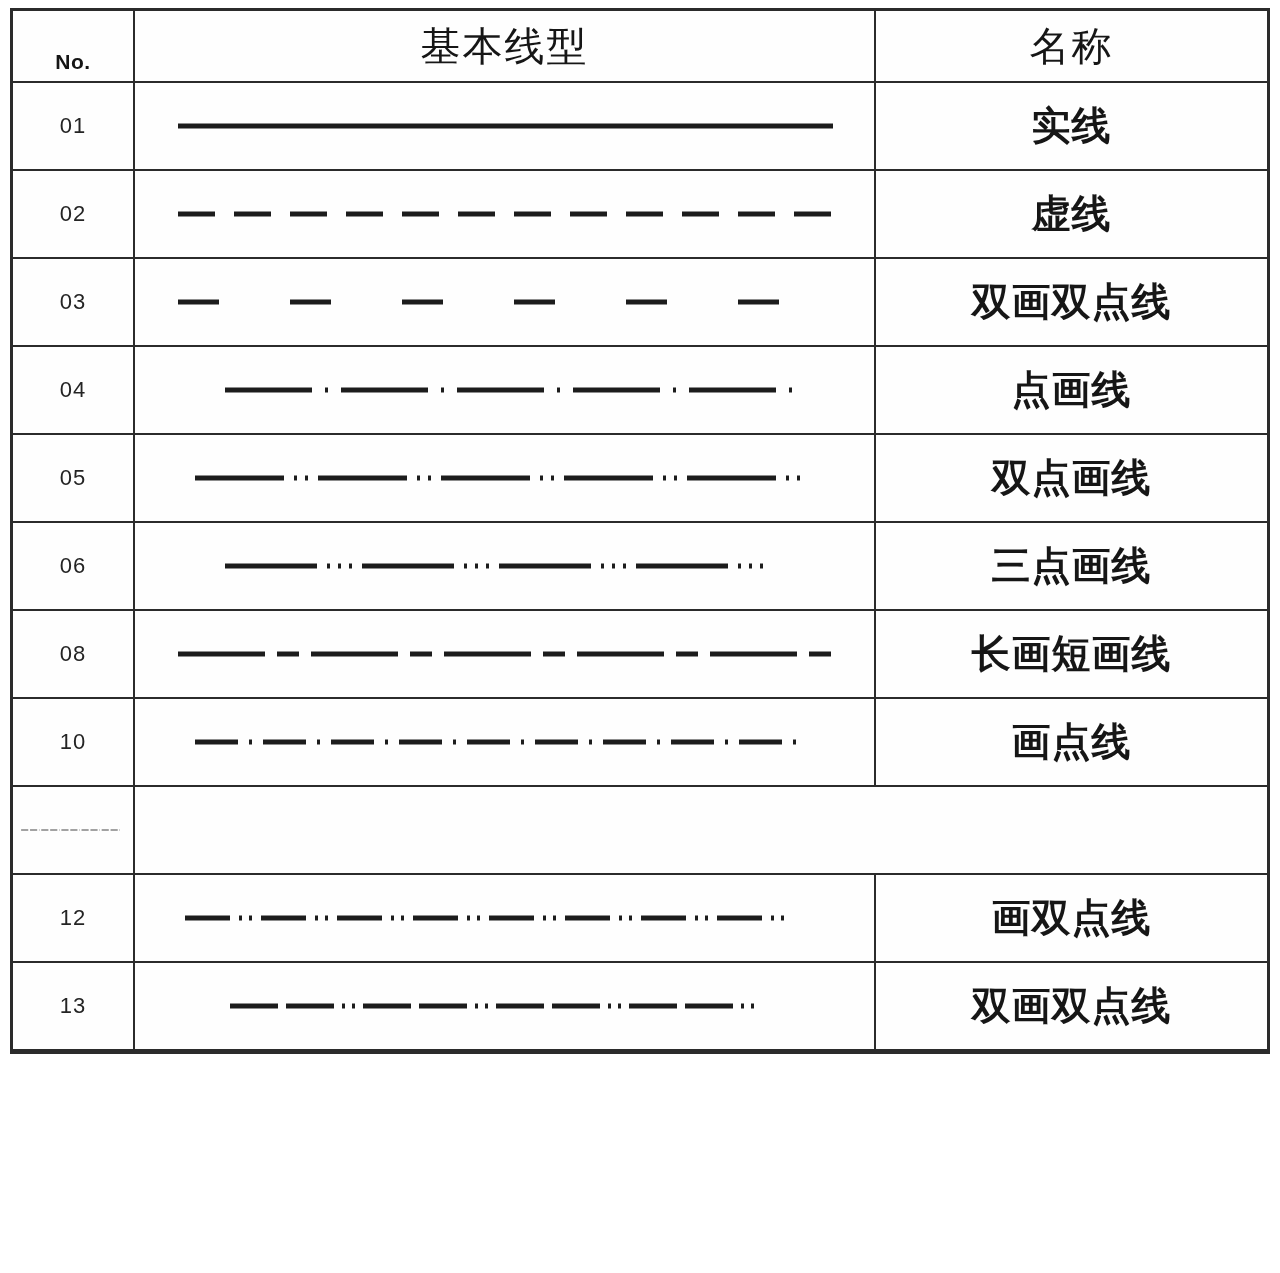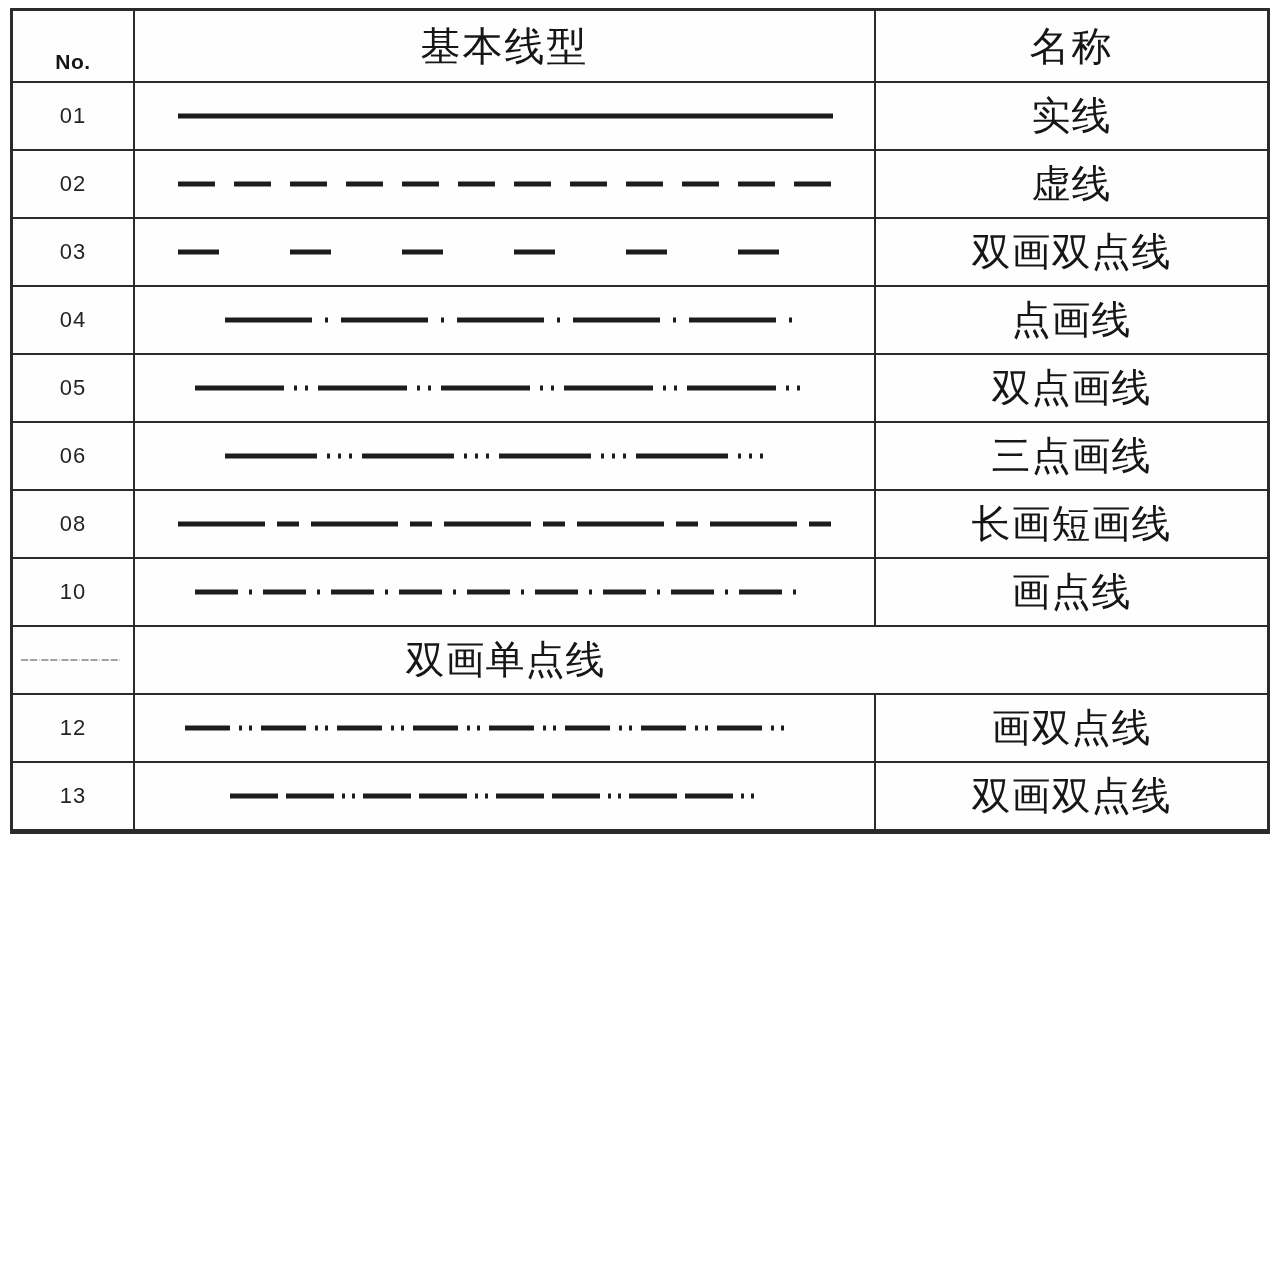--- a/index.html
+++ b/index.html
@@ -7,34 +7,34 @@
     width:1280px;height:1273px;overflow:hidden;background:#ffffff;
     font-family:"Liberation Sans","DejaVu Sans",sans-serif;color:#1a1a1a;
     position:relative;
   }
   .linetable{
     position:absolute;left:10px;top:8px;width:1260px;
     border:3px solid #2b2b2b;background:#fefefe;box-sizing:border-box;
   }
   .trow{
     display:grid;grid-template-columns:122px 741px 1fr;
-    height:68px;box-sizing:border-box;border-bottom:2px solid #2b2b2b;
+    height:88px;box-sizing:border-box;border-bottom:2px solid #2b2b2b;
   }
   .trow.header{height:72px;}
   .trow:last-child{border-bottom:2px solid #2b2b2b;}
   .cell{
     display:flex;align-items:center;justify-content:center;
     box-sizing:border-box;overflow:hidden;
   }
   .no-col{border-right:2px solid #2b2b2b;}
   .type-col{border-right:2px solid #2b2b2b;}
   .hdr-no{font-weight:bold;font-size:21px;letter-spacing:0.5px;color:#151515;margin-top:32px;}
   .hdr-cjk{font-size:40px;font-weight:400;color:#161616;letter-spacing:2px;}
   .row-no{font-size:22px;color:#242424;letter-spacing:1px;}
-  .line-name{font-size:39px;font-weight:400;color:#161616;letter-spacing:1px;white-space:nowrap;}
+  .line-name{font-size:39px;font-weight:700;color:#161616;letter-spacing:1px;white-space:nowrap;}
   svg.line-sample{display:block;width:739px;height:94px;}
 </style>
 </head>
 <body>
 
 <div class="linetable">
   <div class="trow header">
     <div class="cell no-col">
       <span class="hdr-no">No.</span>
     </div>
@@ -159,23 +159,20 @@
       <span class="line-name">画点线</span>
     </div>
   </div>
 
   <div class="trow">
     <div class="cell type-col">
       <svg class="line-sample" viewBox="0 0 739 94" xmlns="http://www.w3.org/2000/svg">
         <line y1="47" y2="47" stroke-width="5" x1="50" x2="659" stroke="#1c1c1c" stroke-linecap="butt" stroke-dasharray="44 11 44 11 3 11"></line>
       </svg>
     </div>
-    <div class="cell name-col">
-      <span class="line-name">双画单点线</span>
-    </div>
   </div>
 
   <div class="trow">
     <div class="cell no-col">
       <span class="row-no">12</span>
     </div>
     <div class="cell type-col">
       <svg class="line-sample" viewBox="0 0 739 94" xmlns="http://www.w3.org/2000/svg">
         <line y1="47" y2="47" stroke-width="5" x1="50" x2="649" stroke="#1c1c1c" stroke-linecap="butt" stroke-dasharray="45 9 3 7 3 9"></line>
       </svg>

